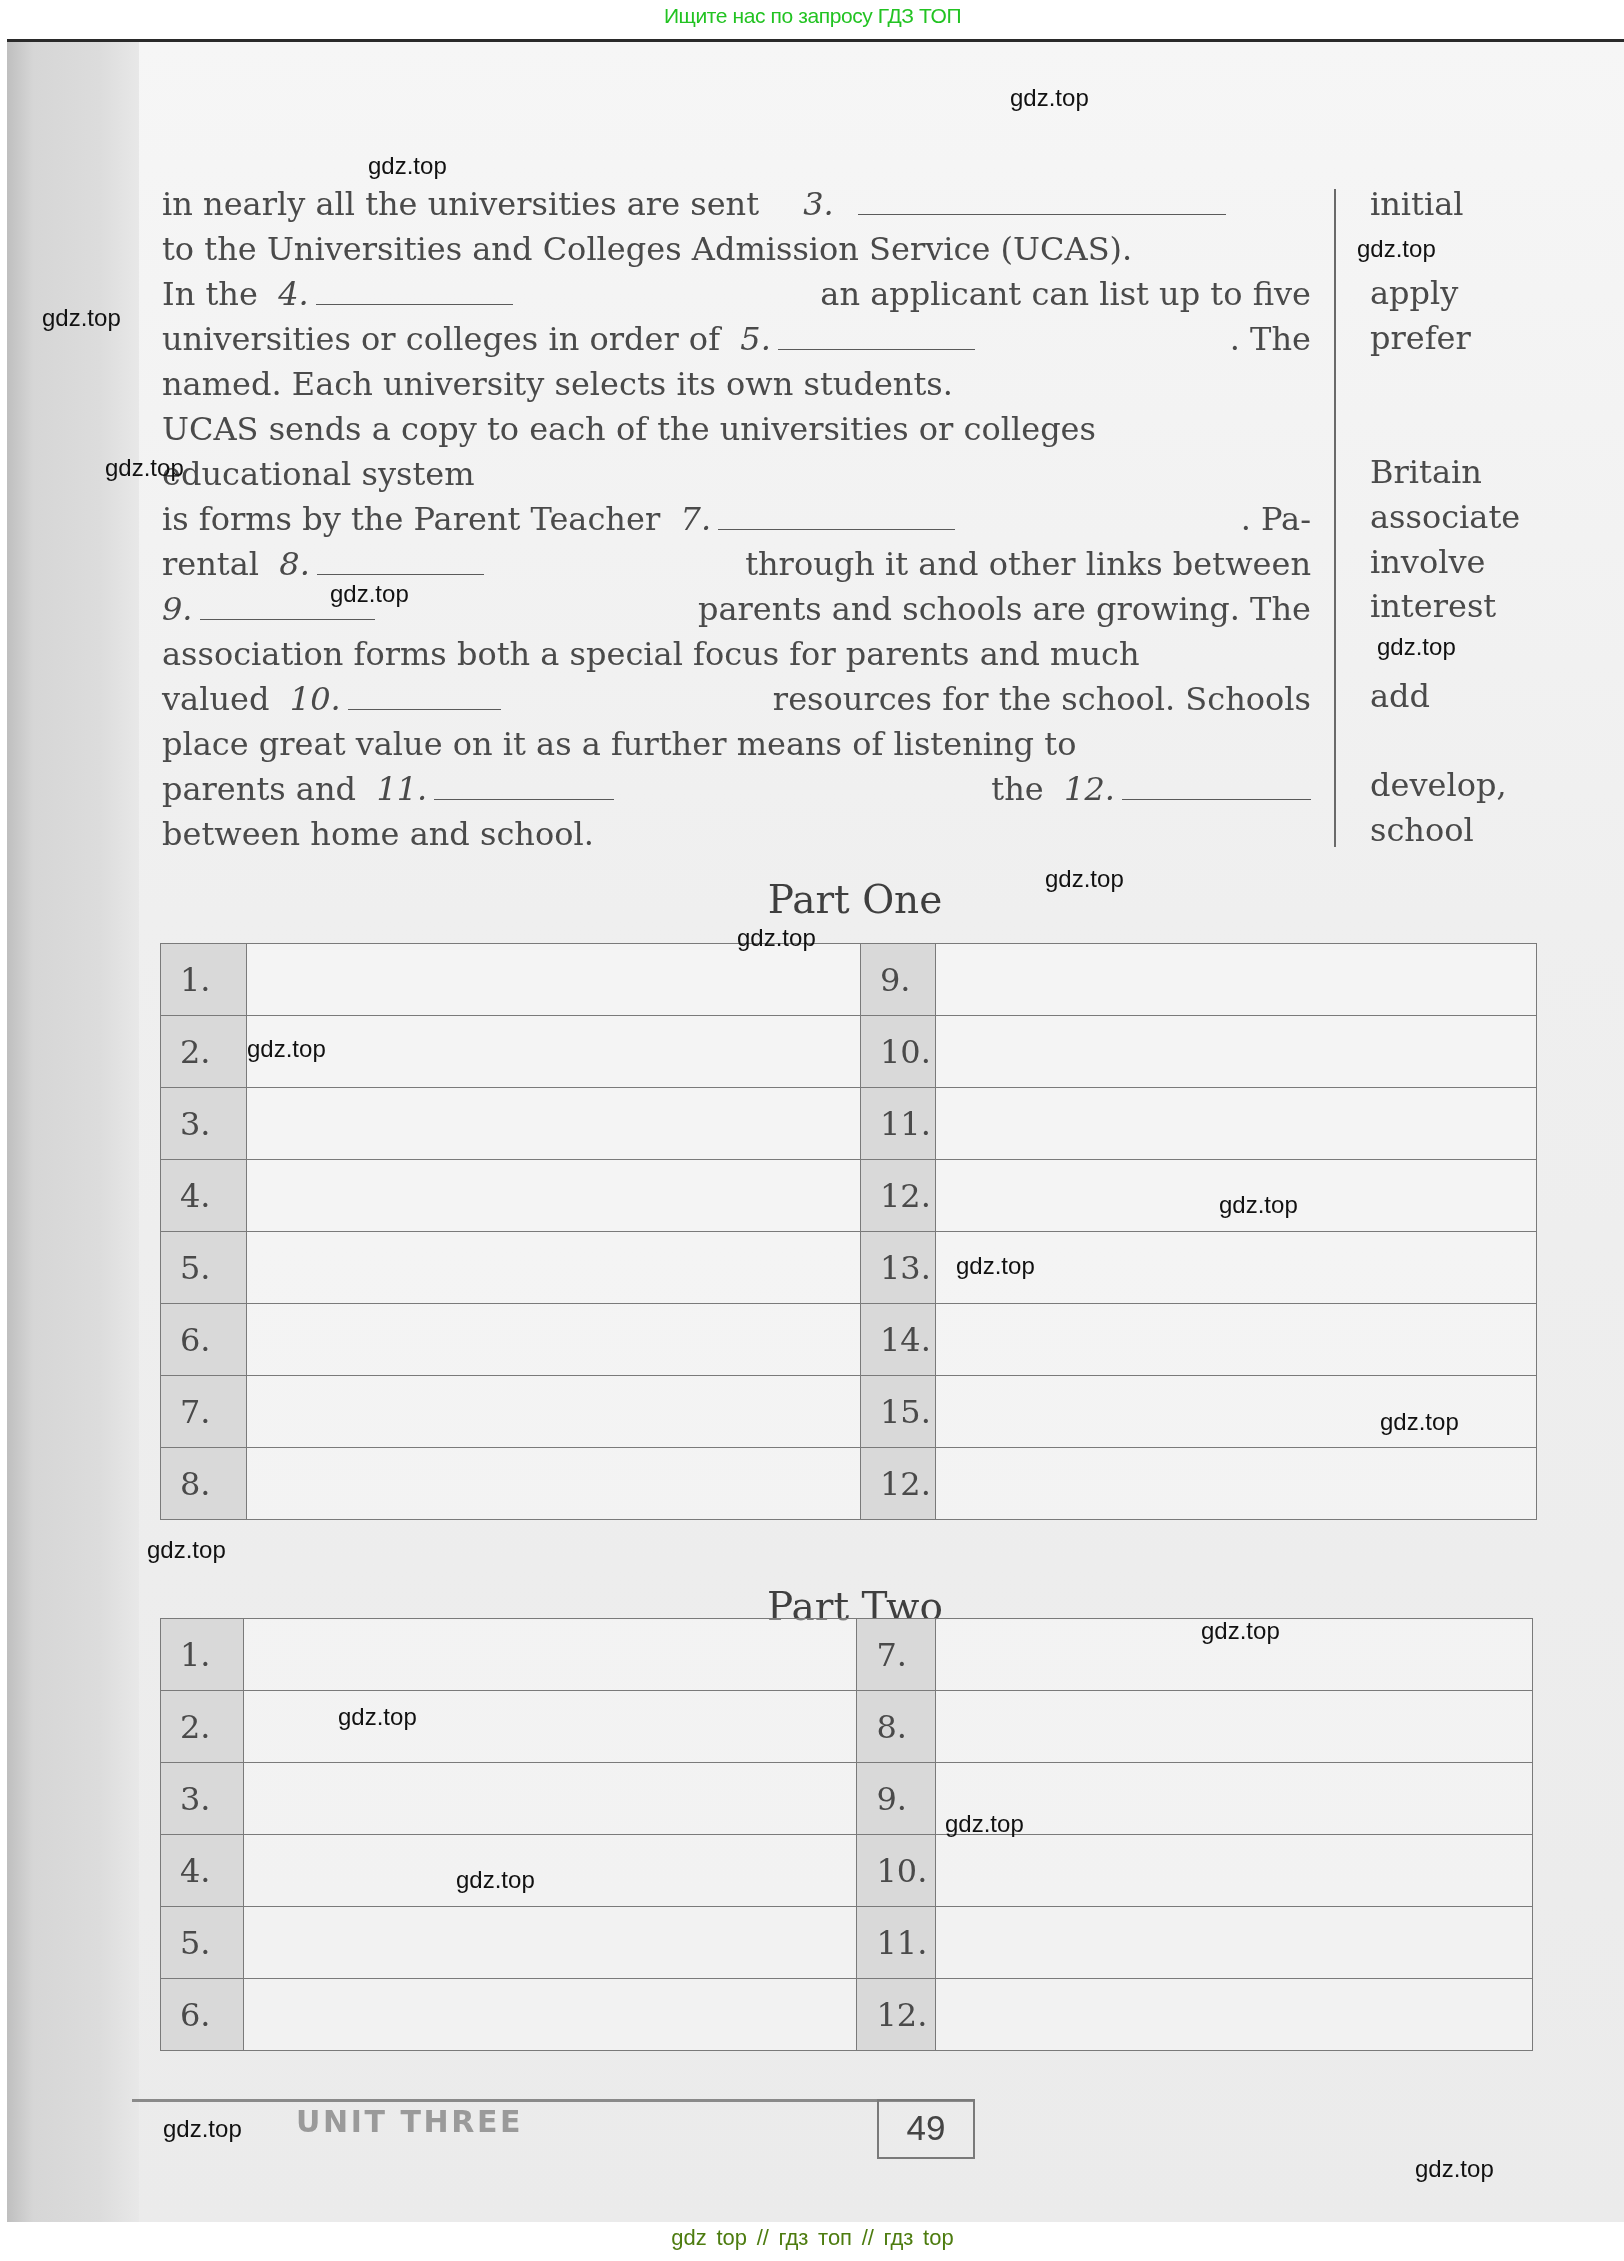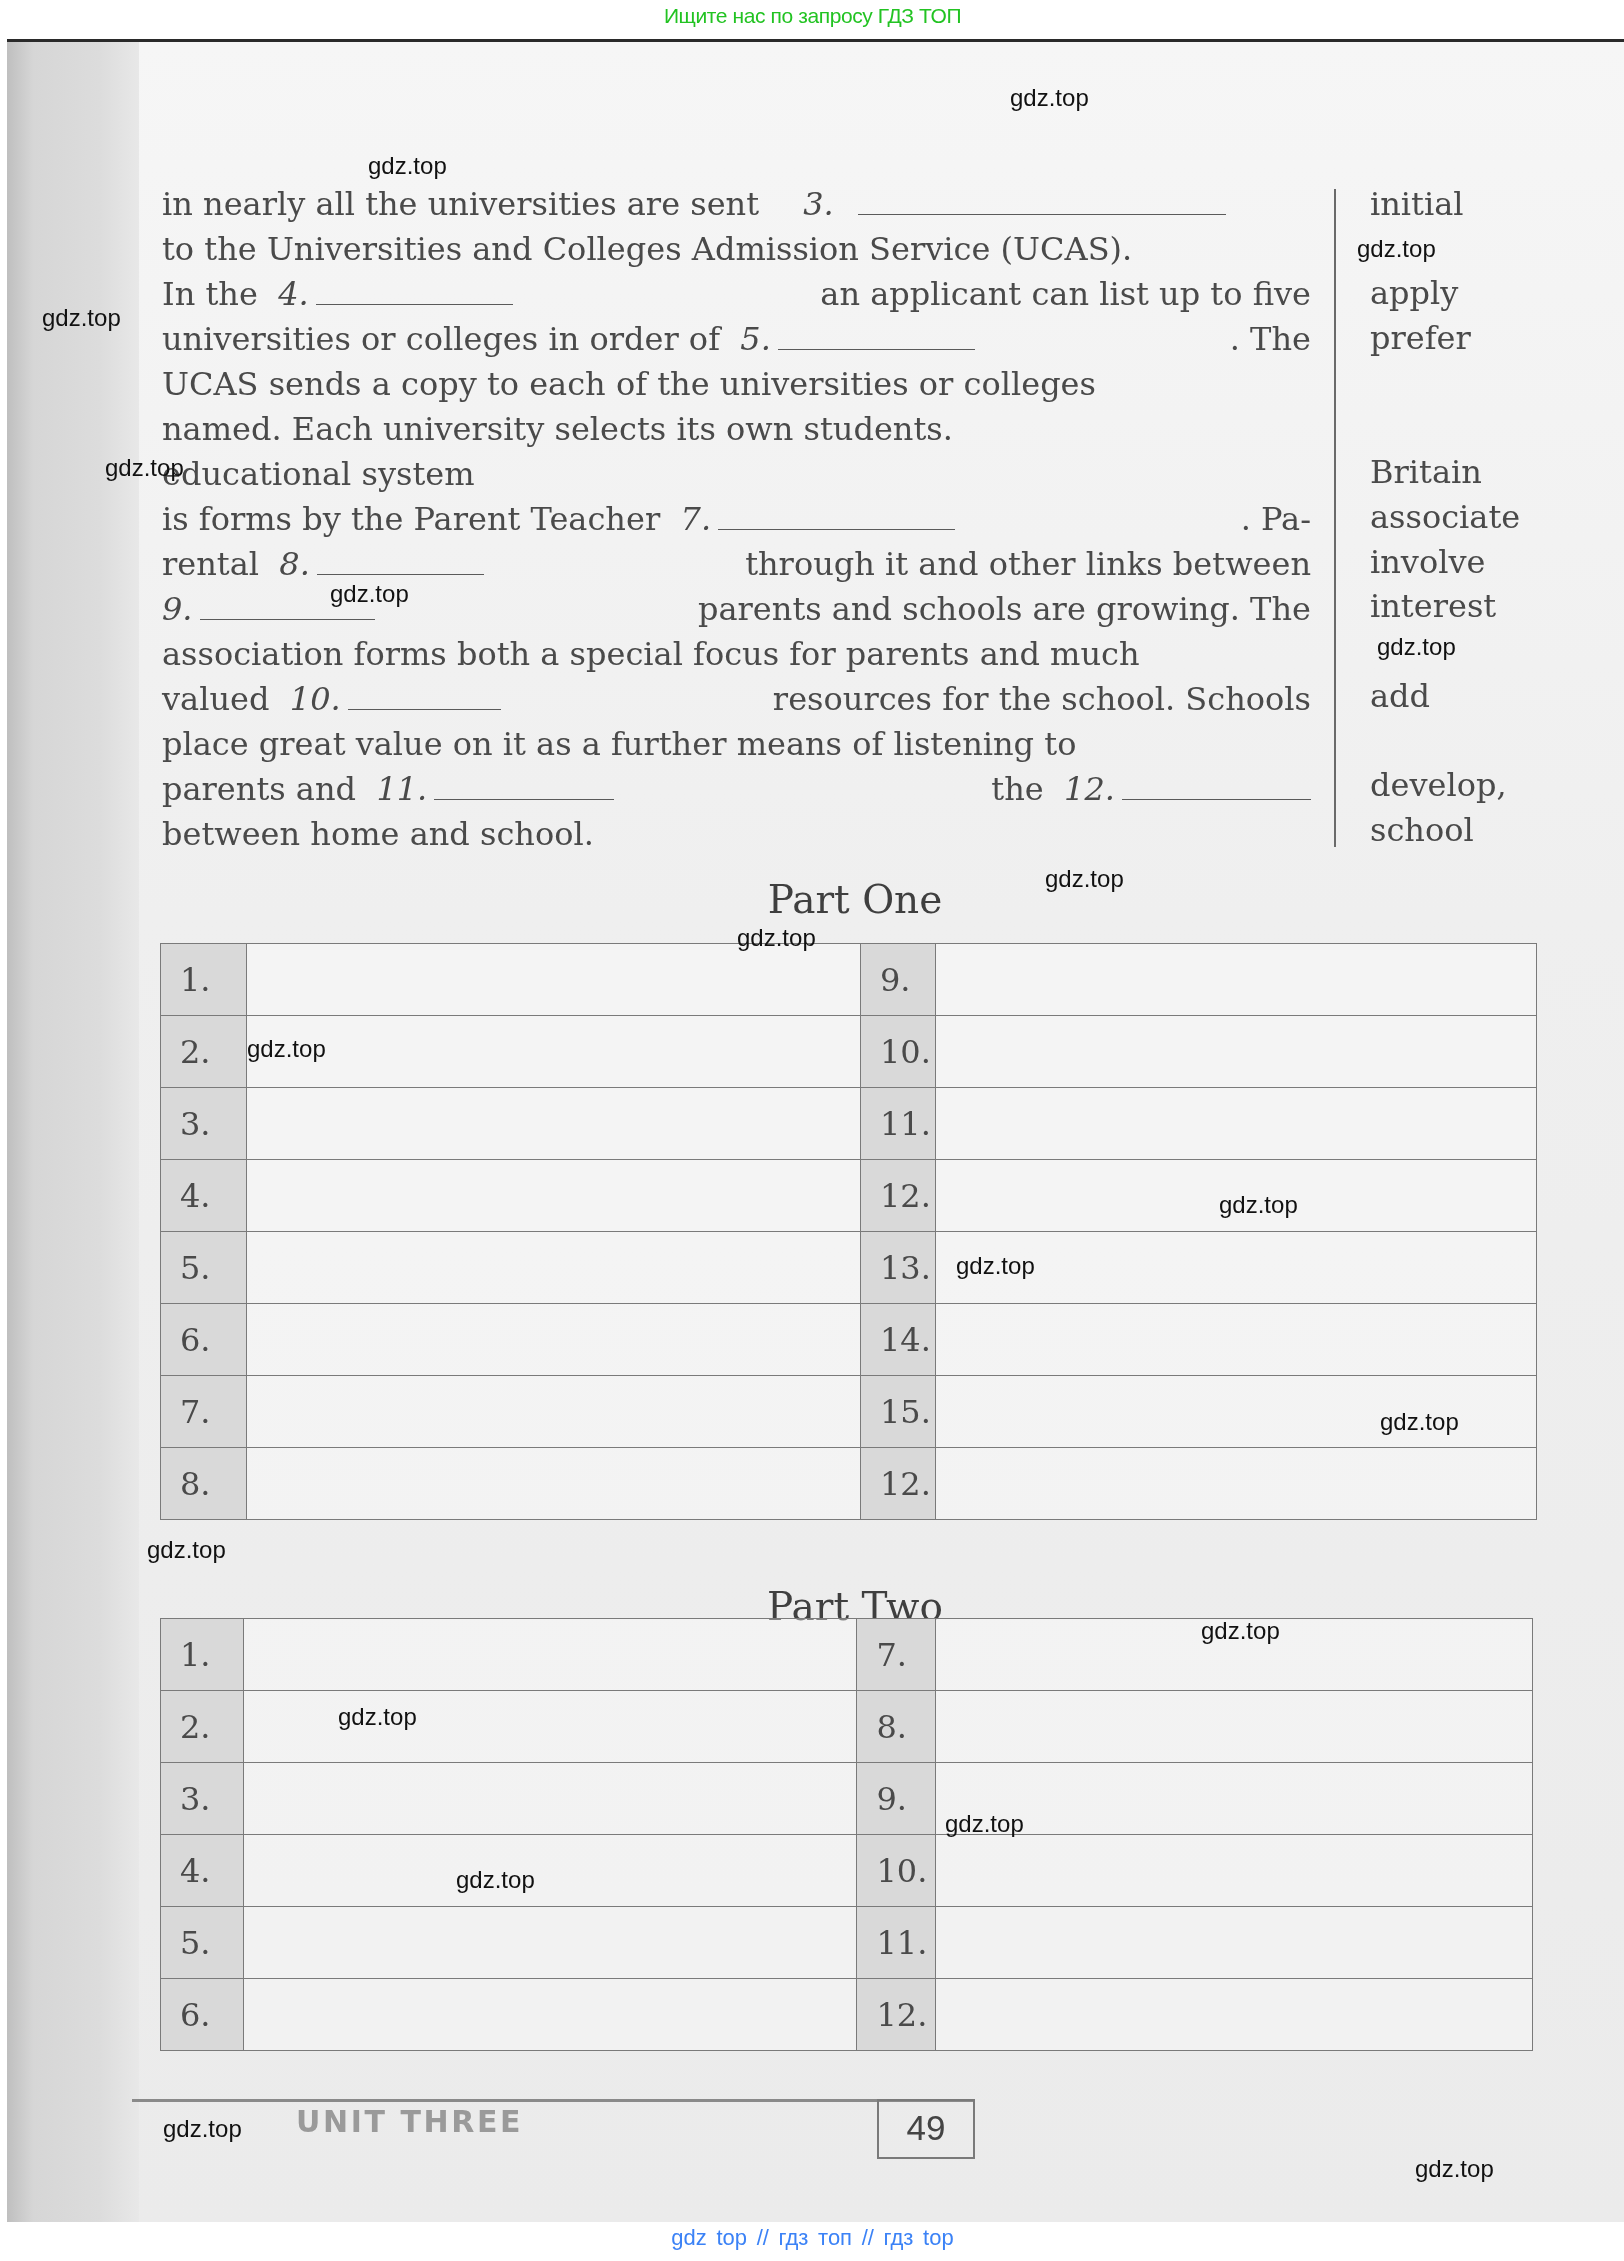--- a/index.html
+++ b/index.html
@@ -7,21 +7,21 @@
     width:1625px; height:2261px; position:relative; overflow:hidden;
     background:#ffffff; font-family:"DejaVu Serif", serif;
   }
   .top-banner {
     position:absolute; left:0; top:3.5px; width:1625px; text-align:center;
     font-family:"Liberation Sans", sans-serif; font-size:21px; color:#22c322;
     letter-spacing:-0.4px;
   }
   .bottom-banner {
     position:absolute; left:0; top:2225px; width:1625px; text-align:center;
-    font-family:"Liberation Sans", sans-serif; font-size:22px; color:#3b82f6;
+    font-family:"Liberation Sans", sans-serif; font-size:22px; color:#4d7c0f;
     word-spacing:3.5px;
   }
   .page {
     position:absolute; left:7px; top:39px; width:1618px; height:2183px;
     background:#f1f1f1; border-top:3.5px solid #2a2a2a; box-sizing:border-box;
   }
   .spine {
     position:absolute; left:0; top:0; width:132px; height:100%;
     background:linear-gradient(to right,#bfbfbf 0%,#d6d6d6 20%,#dcdcdc 70%,#e8e8e8 100%);
   }
@@ -99,25 +99,25 @@
       <span>to the Universities and Colleges Admission Service (UCAS).</span>
     </div>
   <div class="tline">
     <span><span>In the </span>&nbsp;<span class="num">4.</span><span class="blank" style="width:197px"></span></span>
     <span>an applicant can list up to five</span>
   </div>
   <div class="tline">
     <span><span>universities or colleges in order of </span>&nbsp;<span class="num">5.</span><span class="blank" style="width:197px"></span></span>
     <span>. The</span>
   </div>
-  <div class="tline">
-      <span>UCAS sends a copy to each of the universities or colleges</span>
-    </div>
   <div class="tline left">
       <span>named. Each university selects its own students.</span>
+    </div>
+  <div class="tline">
+      <span>UCAS sends a copy to each of the universities or colleges</span>
     </div>
   <div class="tline">
     <span>educational system</span>
   </div>
   <div class="tline">
     <span><span>is forms by the Parent Teacher </span>&nbsp;<span class="num">7.</span><span class="blank" style="width:237px"></span></span>
     <span>. Pa-</span>
   </div>
   <div class="tline">
     <span><span>rental </span>&nbsp;<span class="num">8.</span><span class="blank" style="width:167px"></span></span>

